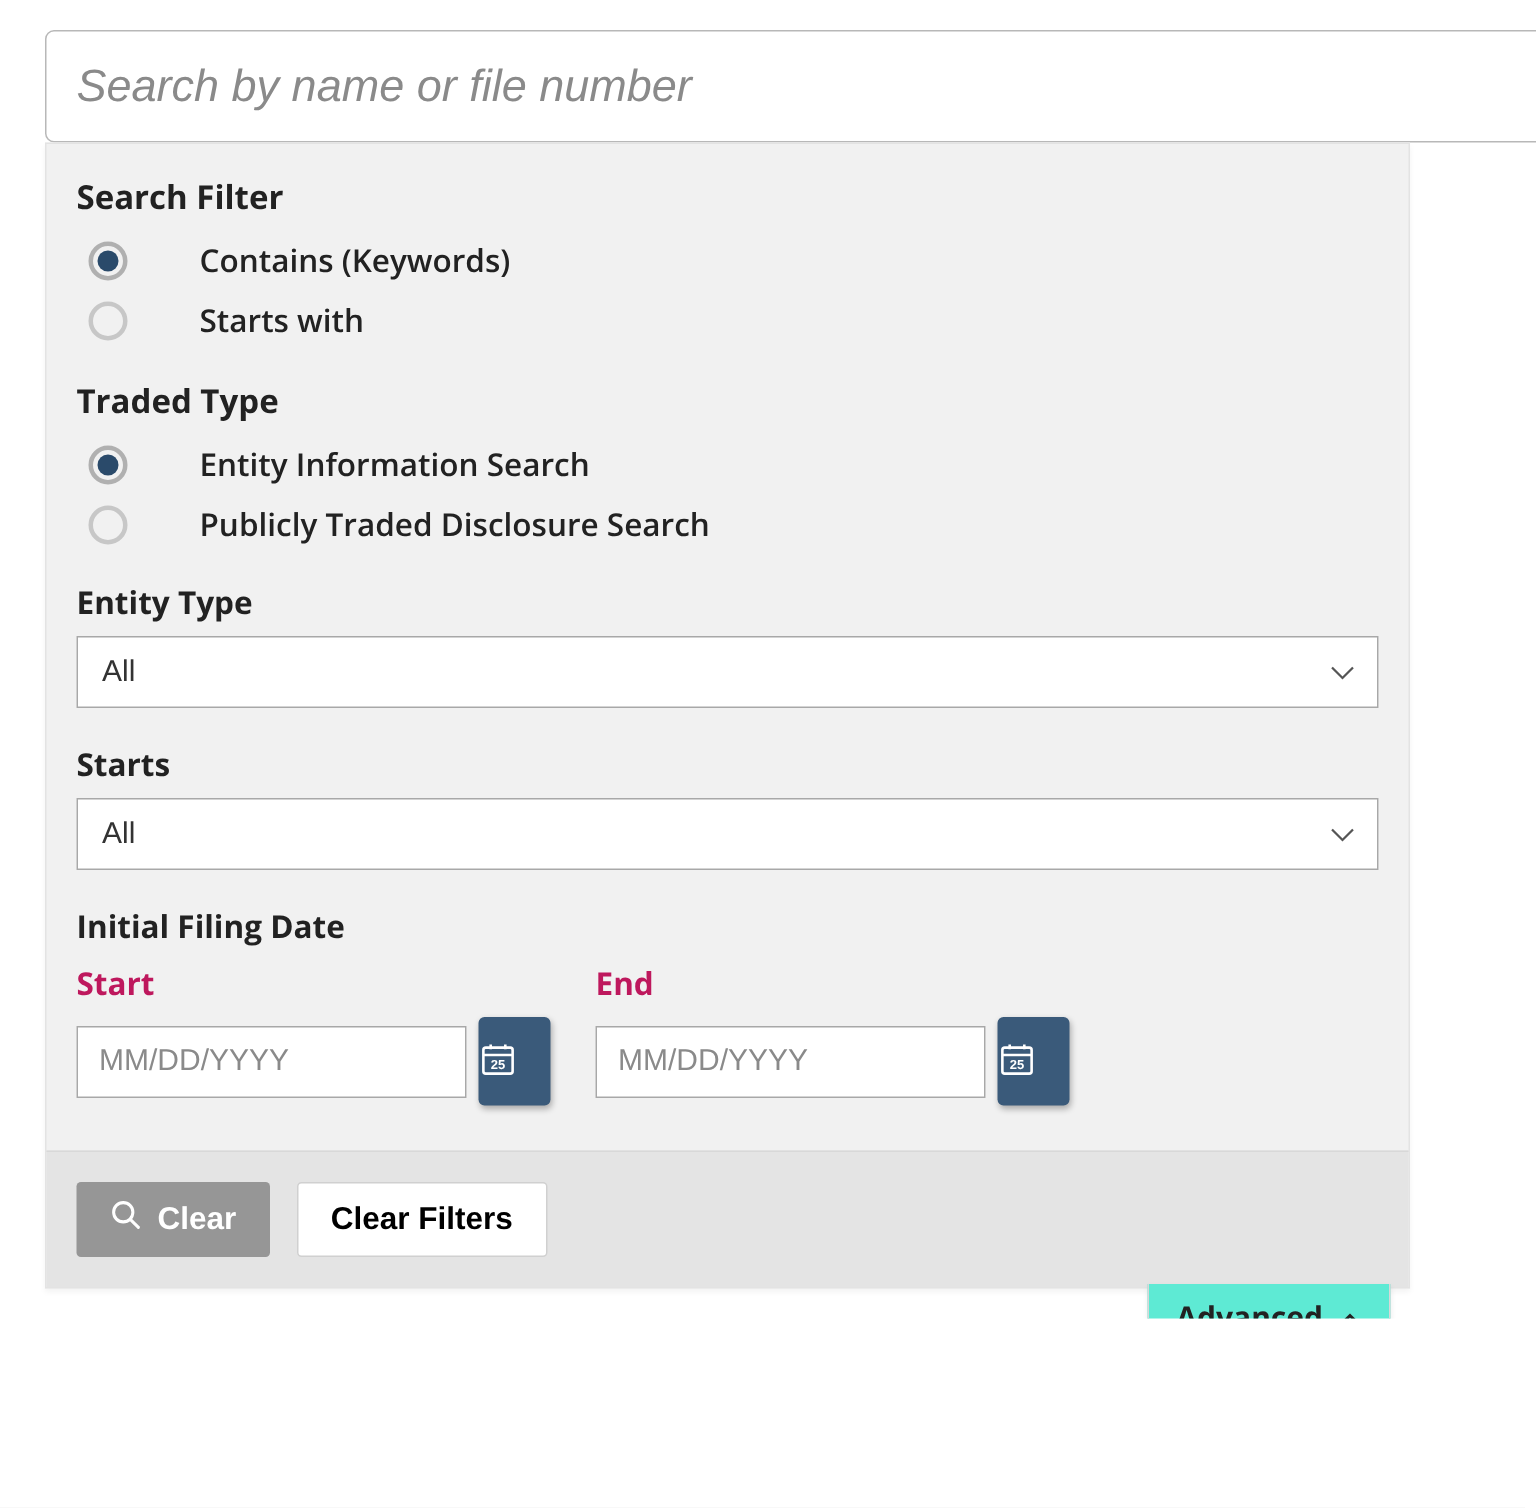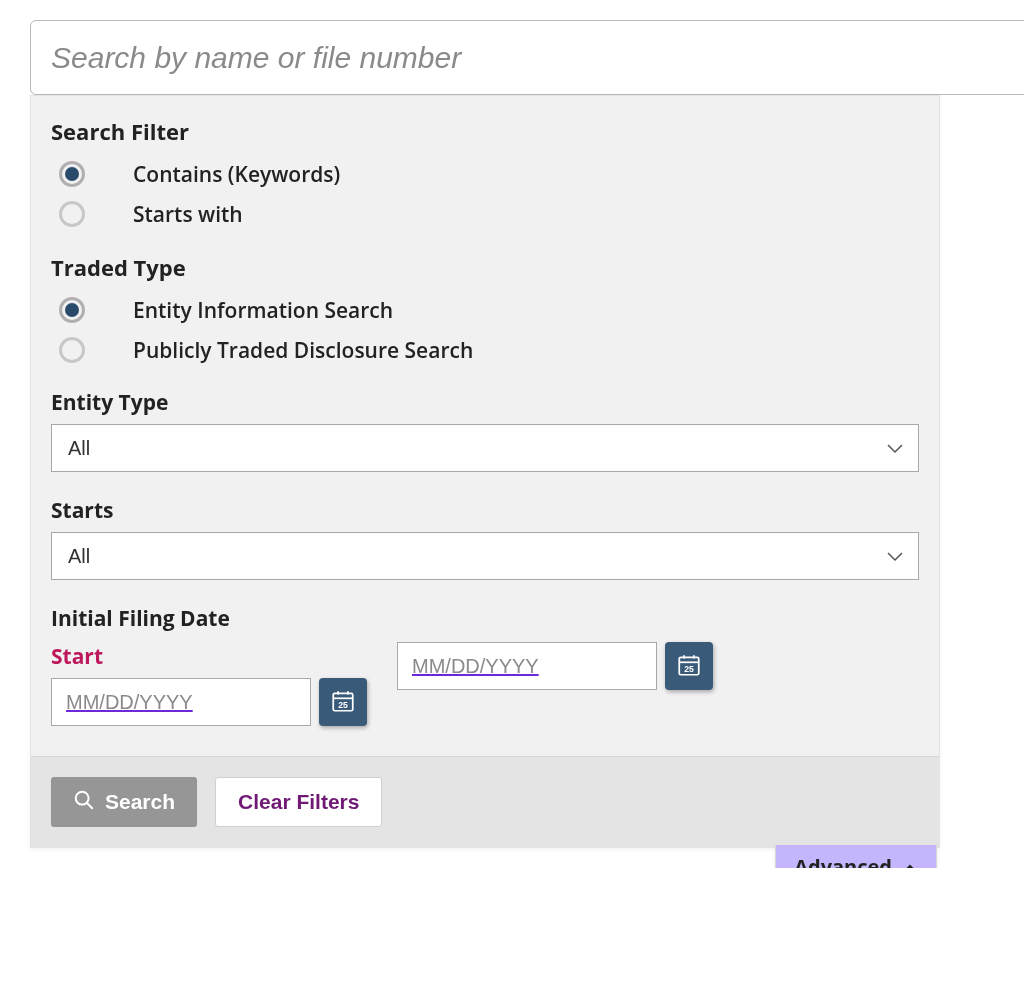--- a/index.html
+++ b/index.html
@@ -147,35 +147,34 @@
       align-items: center;
       gap: 8px;
     }
     .date-input {
       width: 260px;
       height: 48px;
       border: 1px solid #a8a8a8;
       font-size: 20px;
       padding: 0 14px;
       color: #6d28d9;
-      text-decoration: underline;
     }
     .date-input::placeholder {
       color: #8a8a8a;
     }
     .calendar-btn {
       width: 48px;
-      height: 48px;
+      height: 59px;
       background: #3a5a7a;
       border: none;
       border-radius: 4px;
       cursor: pointer;
       display: flex;
       align-items: center;
-      justify-content: center;
+      justify-content: flex-start;
       box-shadow: 1px 2px 4px rgba(0,0,0,0.3);
     }
     .panel-footer {
       background: #e4e4e4;
       padding: 20px;
       display: flex;
       gap: 18px;
       border-top: 1px solid #d8d8d8;
     }
     .search-btn {
@@ -187,34 +186,34 @@
       font-size: 21px;
       font-weight: 600;
       border-radius: 3px;
       cursor: pointer;
       display: flex;
       align-items: center;
       gap: 10px;
     }
     .clear-btn {
       background: #fff;
-      color: #701a75;
+      color: #000000;
       border: 1px solid #d0d0d0;
       height: 50px;
       padding: 0 22px;
       font-size: 21px;
       font-weight: 600;
       border-radius: 3px;
       cursor: pointer;
     }
     .advanced-tab {
       position: absolute;
-      right: 2px;
+      right: 12px;
       bottom: -42px;
-      background: #c4b5fd;
+      background: #5eead4;
       border: 1px solid #d8d8d8;
       border-top: none;
       padding: 8px 18px;
       font-size: 20px;
       font-weight: 700;
       color: #222;
       display: flex;
       align-items: center;
       gap: 10px;
       cursor: pointer;
@@ -301,20 +300,21 @@
                   <line x1="3" y1="9.5" x2="21" y2="9.5" stroke="#fff" stroke-width="1.6"></line>
                   <line x1="7.5" y1="3" x2="7.5" y2="6" stroke="#fff" stroke-width="1.6"></line>
                   <line x1="16.5" y1="3" x2="16.5" y2="6" stroke="#fff" stroke-width="1.6"></line>
                   <text x="12" y="18" text-anchor="middle" fill="#fff" font-size="8" font-family="Arial" font-weight="bold">25</text>
                 </svg>
               </span>
             </button>
           </div>
         </div>
         <div class="date-col">
+          <label class="date-sub-label">End</label>
           <div class="date-input-wrap">
             <input class="date-input" type="text" placeholder="MM/DD/YYYY" style="">
             <button class="calendar-btn">
               <span>
                 <svg width="26" height="26" viewBox="0 0 24 24" fill="none">
                   <rect x="3" y="5" width="18" height="16" rx="1.5" stroke="#fff" stroke-width="1.6"></rect>
                   <line x1="3" y1="9.5" x2="21" y2="9.5" stroke="#fff" stroke-width="1.6"></line>
                   <line x1="7.5" y1="3" x2="7.5" y2="6" stroke="#fff" stroke-width="1.6"></line>
                   <line x1="16.5" y1="3" x2="16.5" y2="6" stroke="#fff" stroke-width="1.6"></line>
                   <text x="12" y="18" text-anchor="middle" fill="#fff" font-size="8" font-family="Arial" font-weight="bold">25</text>
@@ -329,21 +329,21 @@
   </div>
 
   <div class="panel-footer">
     <button class="search-btn">
       <span>
         <svg width="22" height="22" viewBox="0 0 24 24" fill="none">
           <circle cx="10" cy="10" r="7" stroke="#fff" stroke-width="2.2"></circle>
           <line x1="15.5" y1="15.5" x2="21" y2="21" stroke="#fff" stroke-width="2.2" stroke-linecap="round"></line>
         </svg>
       </span>
-      <span>Search</span>
+      <span>Clear</span>
     </button>
     <button class="clear-btn">Clear Filters</button>
   </div>
 
   <div class="advanced-tab">
     <span>Advanced</span>
     <span>
       <svg width="16" height="10" viewBox="0 0 16 10">
           <path d="M1 9 L8 2 L15 9" stroke="#222" stroke-width="2" fill="none"></path>
         </svg>

